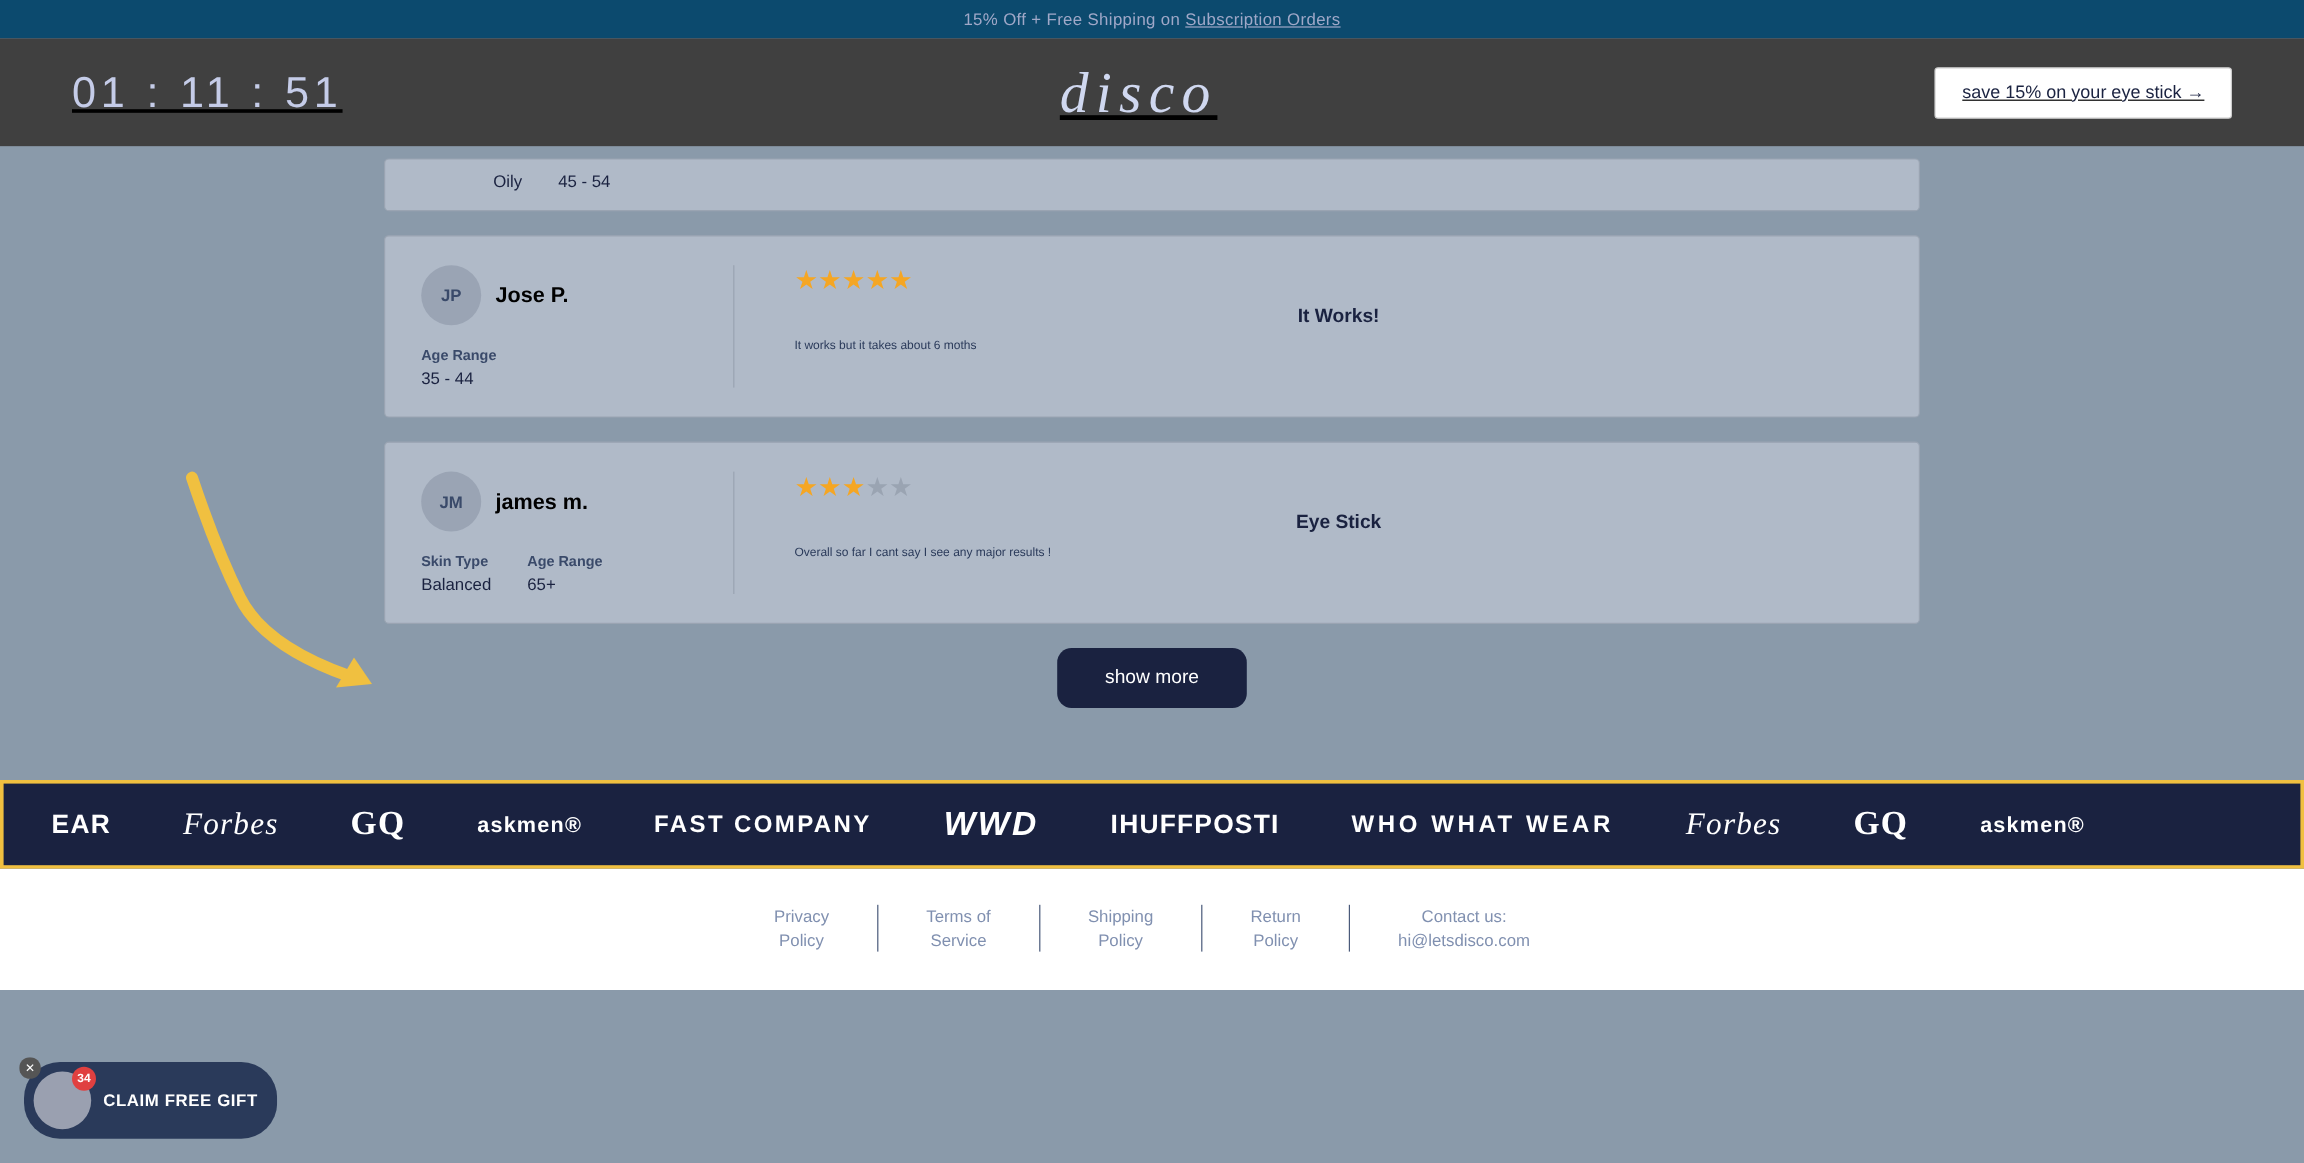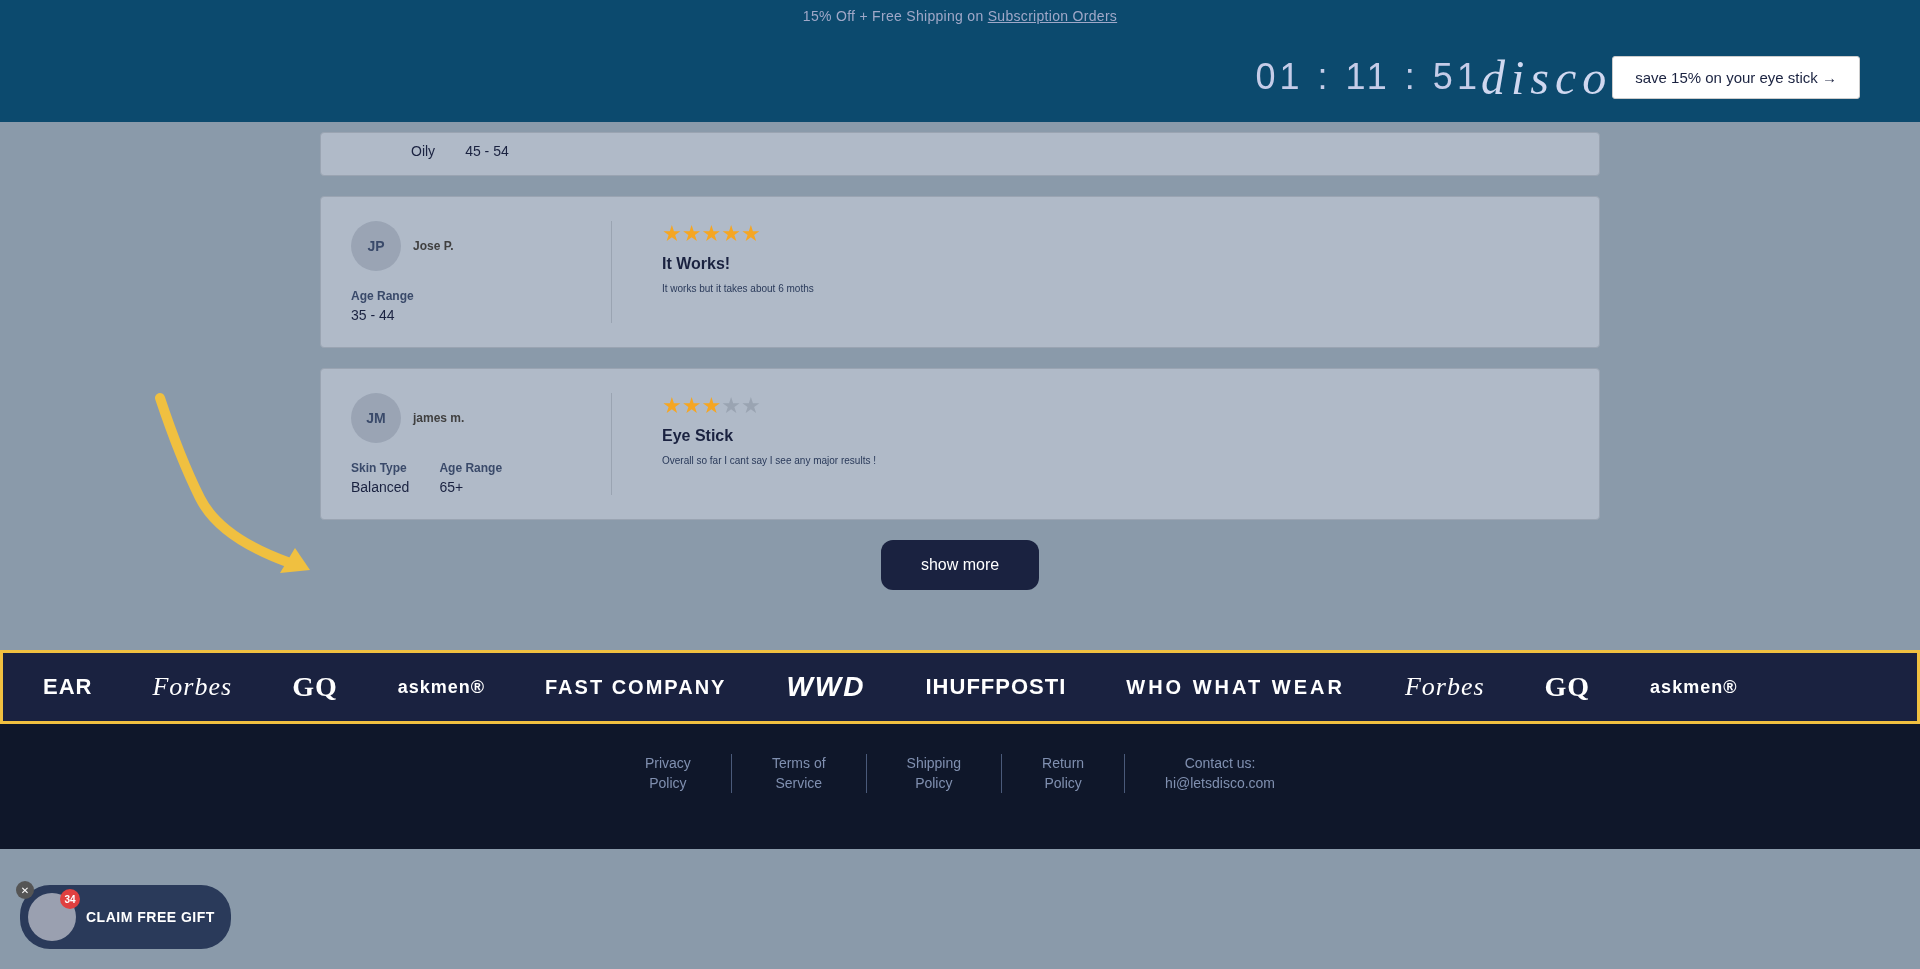--- a/index.html
+++ b/index.html
@@ -21,26 +21,27 @@
       font-size: 14px;
       letter-spacing: 0.3px;
     }
     .promo-bar a {
       color: #a0a8c8;
       text-decoration: underline;
     }
 
     
     .header {
-      background: #0c4a6e;
-      display: flex;
-      align-items: center;
-      justify-content: flex-end;
+      background: #404040;
+      display: flex;
+      align-items: center;
+      justify-content: space-between;
       padding: 18px 60px;
       height: 90px;
+      text-decoration: underline;
     }
     .header-timer {
       color: #c5cce8;
       font-size: 36px;
       letter-spacing: 4px;
       font-weight: 300;
     }
     .header-logo {
       color: #d0d8f0;
       font-size: 48px;
@@ -87,22 +88,22 @@
       display: flex;
       align-items: center;
       justify-content: center;
       color: #3a4a6a;
       font-size: 14px;
       font-weight: 600;
       float: left;
       margin-right: 12px;
     }
     .reviewer-name {
-      color: #404040;
-      font-size: 12px;
+      color: #000000;
+      font-size: 18px;
       font-weight: 600;
       line-height: 50px;
     }
     .reviewer-meta {
       clear: both;
       margin-top: 18px;
       display: flex;
       gap: 30px;
     }
     .meta-label {
@@ -130,20 +131,21 @@
       margin-bottom: 8px;
     }
     .stars .empty {
       color: #9aa4b2;
     }
     .review-title {
       color: #1a2240;
       font-size: 16px;
       font-weight: 700;
       margin-bottom: 8px;
+      text-align: center;
     }
     .review-body {
       color: #2a3a5a;
       font-size: 10px;
       line-height: 1.5;
     }
 
     
     .top-card {
       background: #b0bac8;
@@ -198,22 +200,22 @@
     .press-logo.serif { font-family: Georgia, serif; font-style: italic; font-weight: 400; font-size: 26px; }
     .press-logo.gq { font-family: Georgia, serif; font-size: 28px; font-weight: 700; font-style: normal; }
     .press-logo.askmen { font-size: 18px; font-weight: 600; }
     .press-logo.fastco { font-size: 20px; letter-spacing: 2px; }
     .press-logo.wwd { font-size: 28px; letter-spacing: 2px; font-style: italic; }
     .press-logo.huffpost { font-size: 22px; letter-spacing: 1px; }
     .press-logo.whowhat { font-size: 20px; letter-spacing: 3px; font-weight: 700; }
 
     
     .footer-nav {
-      background: #0f172a;
-      padding: 30px 0 36px;
+      background: #ffffff;
+      padding: 30px 0 12px;
     }
     .footer-links {
       display: flex;
       justify-content: center;
       align-items: stretch;
       gap: 0;
       margin-bottom: 20px;
     }
     .footer-link {
       color: #8090b0;

